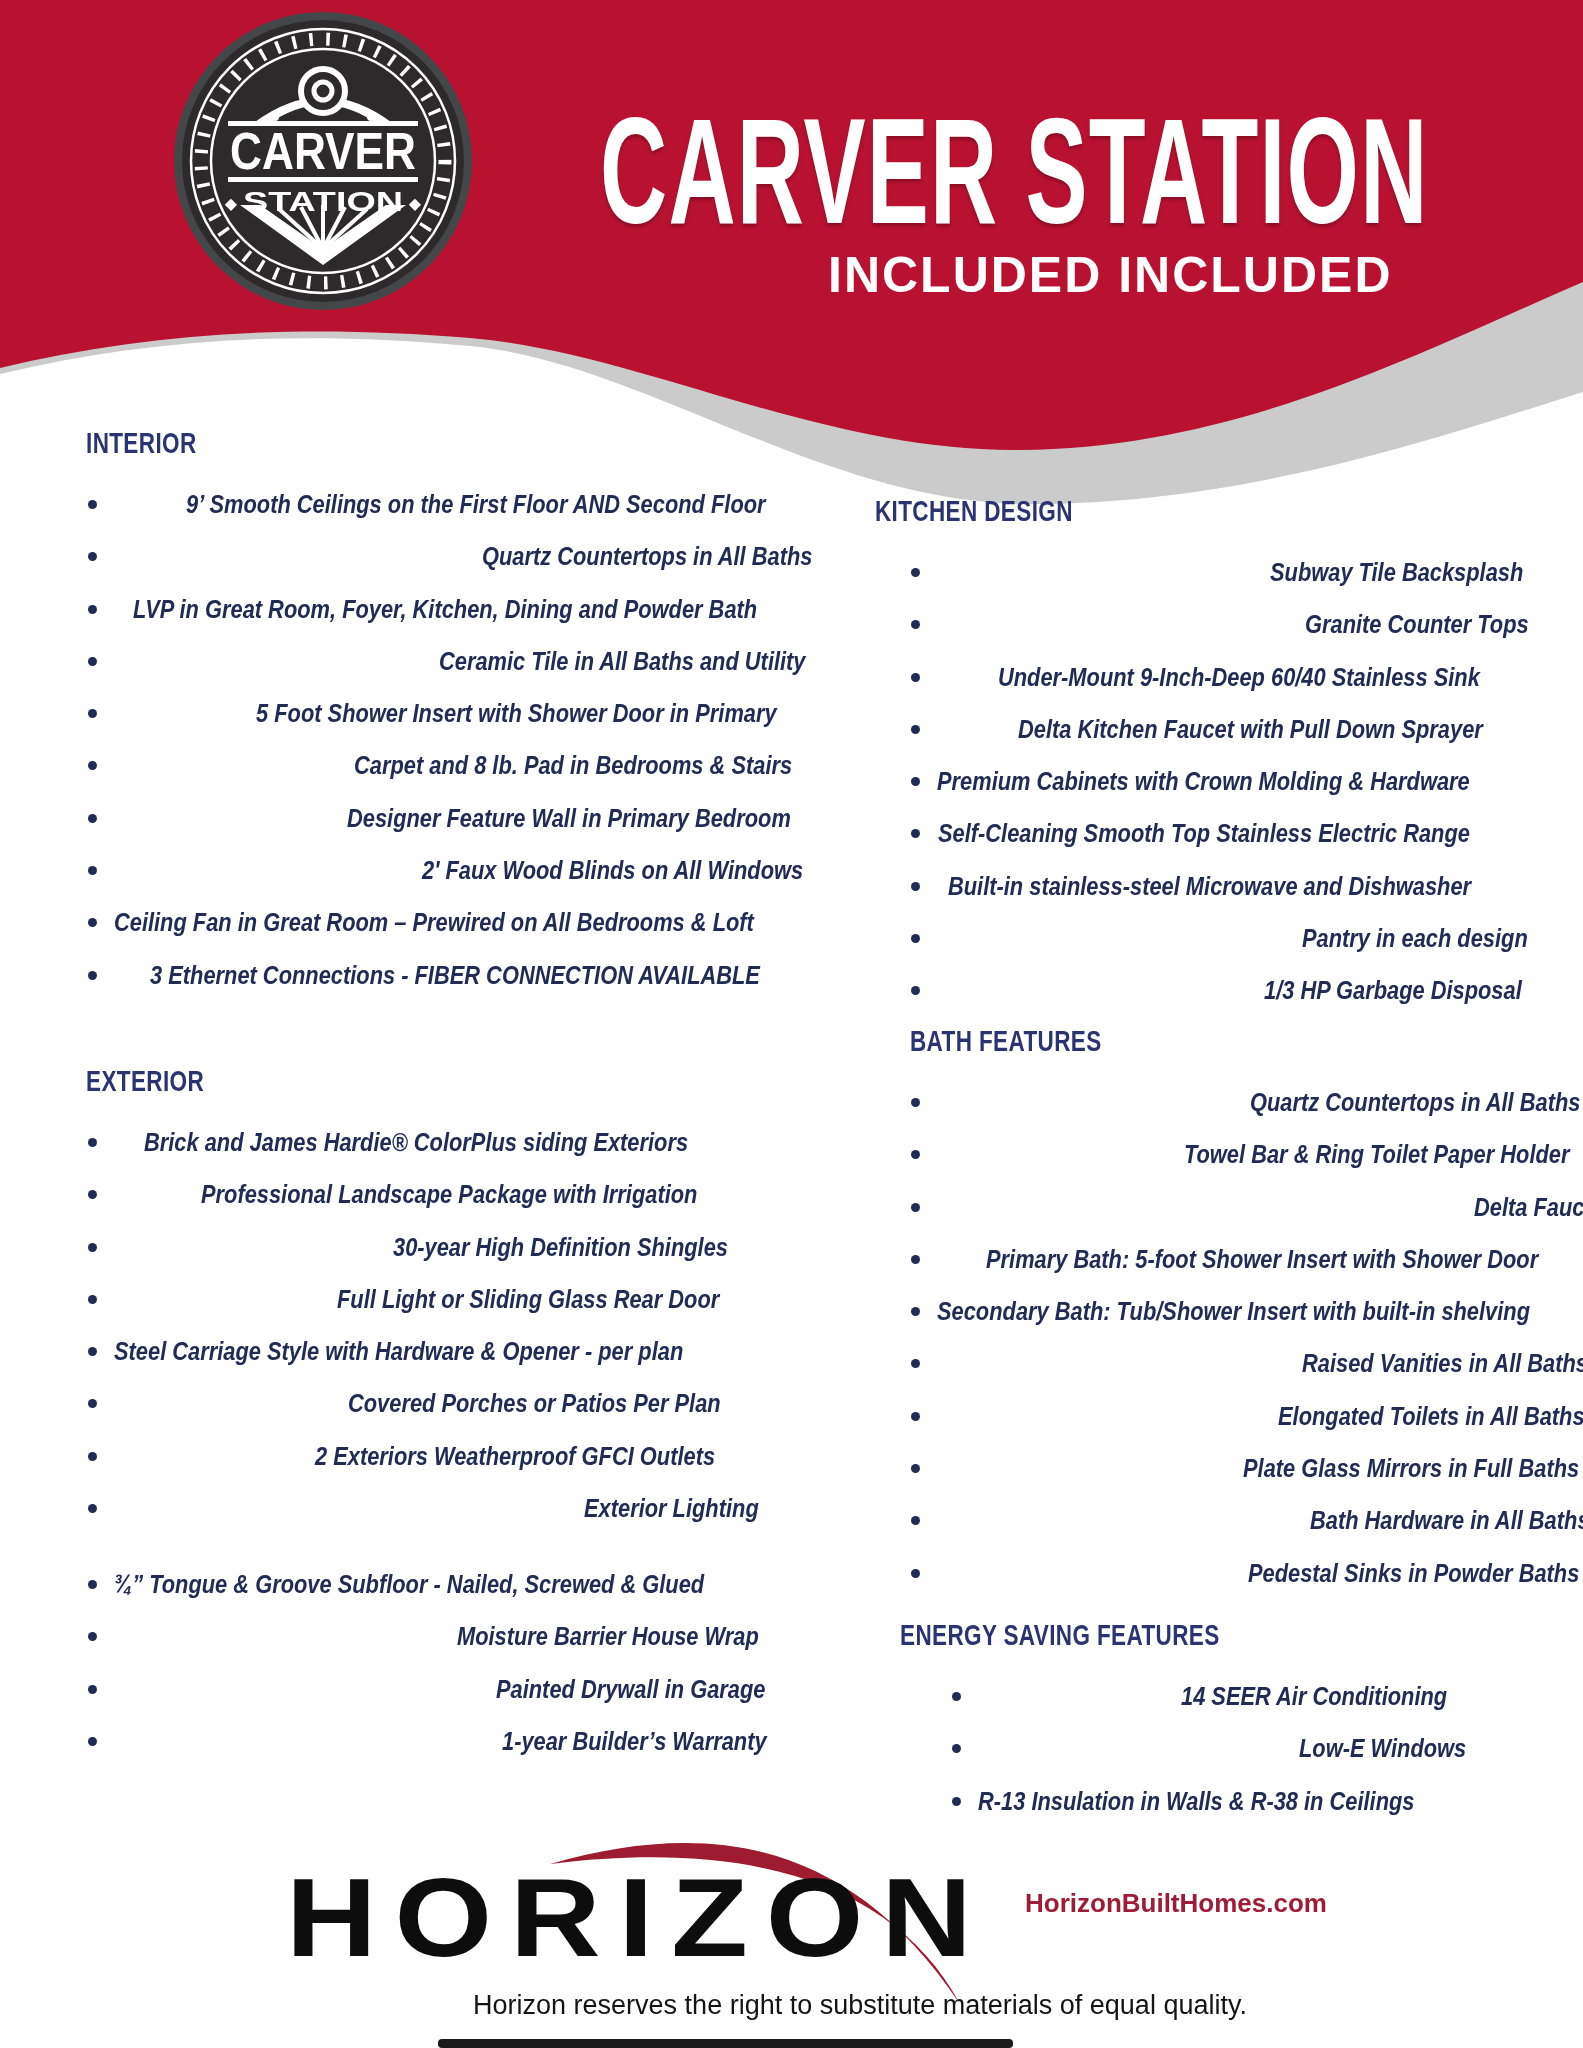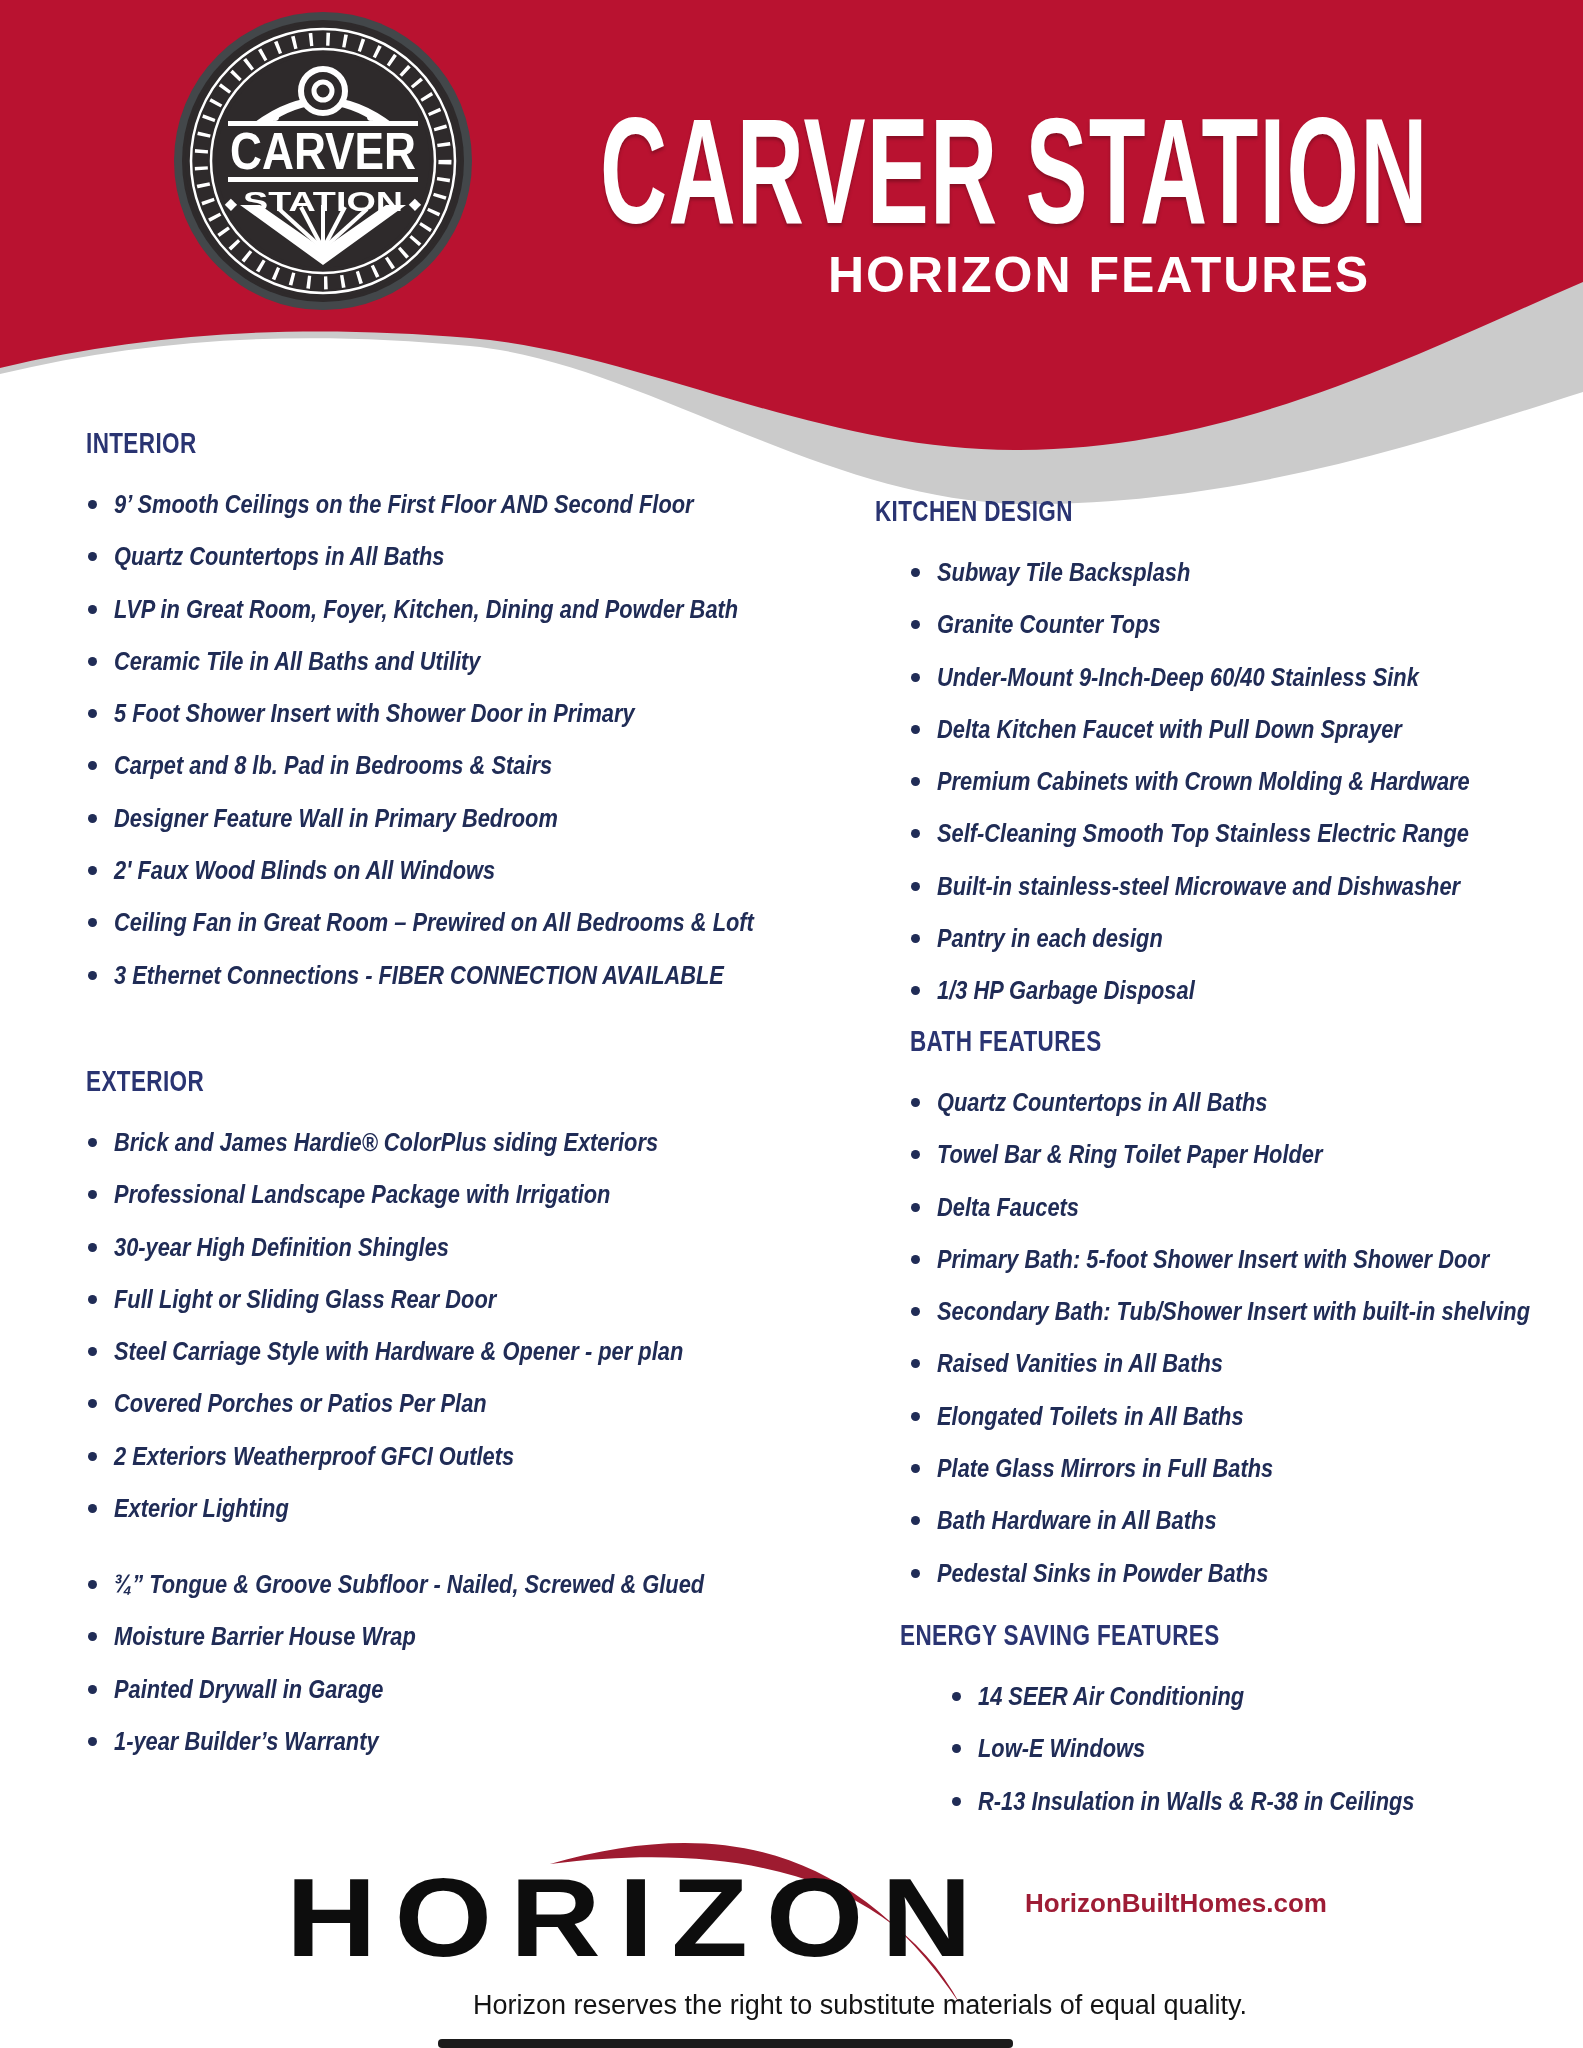--- a/index.html
+++ b/index.html
@@ -13,21 +13,21 @@
       transform:scaleX(0.62);transform-origin:left top;
       text-shadow:0 3px 4px rgba(0,0,0,0.25);}
   .hero-sub{position:absolute;left:828px;top:246px;white-space:nowrap;color:#ffffff;
       font-weight:700;font-size:50px;letter-spacing:2px;}
   
   #badge{position:absolute;left:158px;top:-2px;width:330px;height:330px;}
   
   .sec{position:absolute;}
   .sec h2{margin:0;color:#2A3472;font-weight:800;font-size:30px;line-height:50px;white-space:nowrap;}
   .sec h2 span{display:inline-block;transform:scaleX(0.75);transform-origin:left;letter-spacing:0.5px;}
-  .sec ul{list-style:none;margin:10px 0 0 0;padding:0;}
+  .sec ul{list-style:none;margin:10px 0 0 0;padding:0;text-align:right;}
   .sec li{position:relative;height:52.3px;line-height:52.3px;padding-left:28px;white-space:nowrap;
           color:#202C56;font-weight:700;font-style:italic;font-size:26px;}
   .sec li::before{content:"";position:absolute;left:2px;top:22px;width:9px;height:9px;border-radius:50%;
           background:#202C56;}
   .sec li .it{display:inline-block;transform:scaleX(0.84);transform-origin:left;}
   #sec-interior{left:86px;top:418px;}
   #sec-kitchen{left:875px;top:486px;}
   #sec-kitchen ul{margin-left:34px;}
   #sec-exterior{left:86px;top:1056px;}
   #sec-bath{left:910px;top:1016px;}
@@ -86,21 +86,21 @@
         <line x1="0" y1="88" x2="-44" y2="48"></line>
         <line x1="0" y1="88" x2="-22" y2="46"></line>
         <line x1="0" y1="88" x2="0" y2="44"></line>
         <line x1="0" y1="88" x2="22" y2="46"></line>
         <line x1="0" y1="88" x2="44" y2="48"></line>
       </g>
     </g>
   </svg>
 
   <div class="hero-title">CARVER STATION</div>
-  <div class="hero-sub">HORIZON FEATURES</div>
+  <div class="hero-sub">INCLUDED INCLUDED</div>
 
   <section class="sec" id="sec-interior">
     <h2><span>INTERIOR</span></h2>
     <ul>
         <li><span class="it">9’ Smooth Ceilings on the First Floor AND Second Floor</span></li>
         <li><span class="it">Quartz Countertops in All Baths</span></li>
         <li><span class="it">LVP in Great Room, Foyer, Kitchen, Dining and Powder Bath</span></li>
         <li><span class="it">Ceramic Tile in All Baths and Utility</span></li>
         <li><span class="it">5 Foot Shower Insert with Shower Door in Primary</span></li>
         <li><span class="it">Carpet and 8 lb. Pad in Bedrooms &amp; Stairs</span></li>

